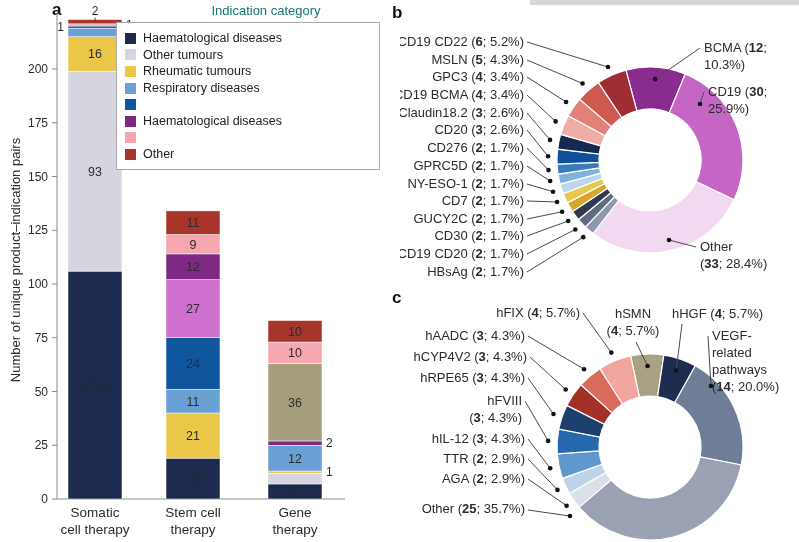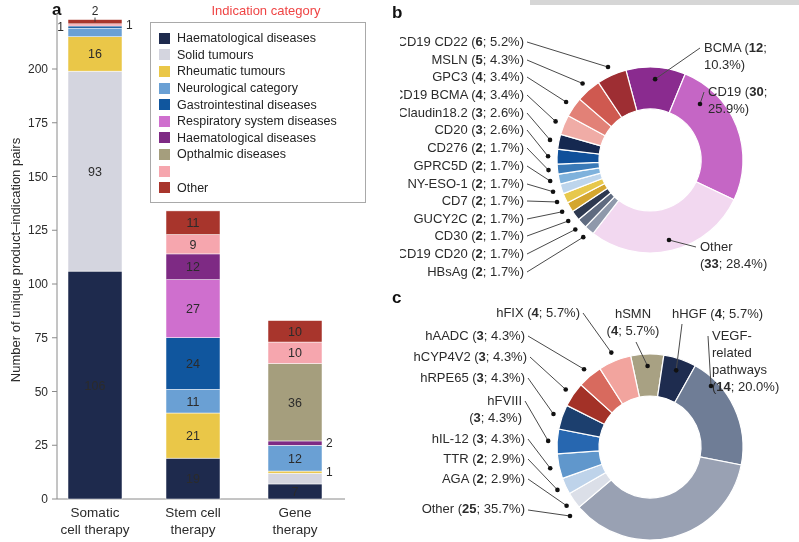--- a/index.html
+++ b/index.html
@@ -4,22 +4,22 @@
 <style>
   html,body{margin:0;padding:0;background:#fff;}
   .canvas{position:relative;width:799px;height:542px;background:#ffffff;overflow:hidden;
           font-family:"Liberation Sans", sans-serif;}
   .top-strip{position:absolute;left:530px;top:0;width:269px;height:5px;background:#d6d6d6;}
   .panel-letter{position:absolute;font-weight:bold;font-size:17px;color:#111;}
   #letter-a{left:52px;top:0px;}
   #letter-b{left:392px;top:3px;}
   #letter-c{left:392px;top:288px;}
   .legend-title{position:absolute;left:134px;top:3px;width:264px;text-align:center;
-                font-size:13px;color:#ef4444;}
-  .legend-box{position:absolute;left:150px;top:22px;width:216px;box-sizing:border-box;
+                font-size:13px;color:#0f766e;}
+  .legend-box{position:absolute;left:116px;top:22px;width:264px;box-sizing:border-box;
               border:1px solid #a9a9a9;background:#fff;padding:7px 8px 6px 8px;}
   .legend-row{display:flex;align-items:center;height:16.6px;}
   .legend-swatch{width:11px;height:11px;margin-right:7px;flex:0 0 11px;}
   .legend-label{font-size:12.5px;color:#222;white-space:nowrap;}
   svg{position:absolute;}
   #chart-a{left:0;top:0;}
   #chart-b{left:400px;top:0;}
   #chart-c{left:400px;top:280px;}
   svg text{font-family:"Liberation Sans", sans-serif;fill:#2b2b2b;}
 </style>
@@ -109,45 +109,36 @@
     </svg>
 
   <div class="legend-title">Indication category</div>
   <div class="legend-box" id="legend-box">
       <div class="legend-row">
         <span class="legend-swatch" style="background: rgb(30, 42, 77);"></span>
         <span class="legend-label">Haematological diseases</span>
       </div>
       <div class="legend-row">
         <span class="legend-swatch" style="background: rgb(212, 213, 223);"></span>
-        <span class="legend-label">Solid tumours</span>
+        <span class="legend-label">Other tumours</span>
       </div>
       <div class="legend-row">
         <span class="legend-swatch" style="background: rgb(234, 199, 72);"></span>
         <span class="legend-label">Rheumatic tumours</span>
       </div>
       <div class="legend-row">
         <span class="legend-swatch" style="background: rgb(106, 160, 212);"></span>
-        <span class="legend-label">Neurological category</span>
+        <span class="legend-label">Respiratory diseases</span>
       </div>
       <div class="legend-row">
         <span class="legend-swatch" style="background: rgb(16, 86, 158);"></span>
-        <span class="legend-label">Gastrointestinal diseases</span>
-      </div>
-      <div class="legend-row">
-        <span class="legend-swatch" style="background: rgb(207, 111, 206);"></span>
-        <span class="legend-label">Respiratory system diseases</span>
       </div>
       <div class="legend-row">
         <span class="legend-swatch" style="background: rgb(126, 42, 132);"></span>
         <span class="legend-label">Haematological diseases</span>
-      </div>
-      <div class="legend-row">
-        <span class="legend-swatch" style="background: rgb(165, 158, 125);"></span>
-        <span class="legend-label">Opthalmic diseases</span>
       </div>
       <div class="legend-row">
         <span class="legend-swatch" style="background: rgb(246, 166, 174);"></span>
       </div>
       <div class="legend-row">
         <span class="legend-swatch" style="background: rgb(168, 53, 44);"></span>
         <span class="legend-label">Other</span>
       </div>
     </div>
 

